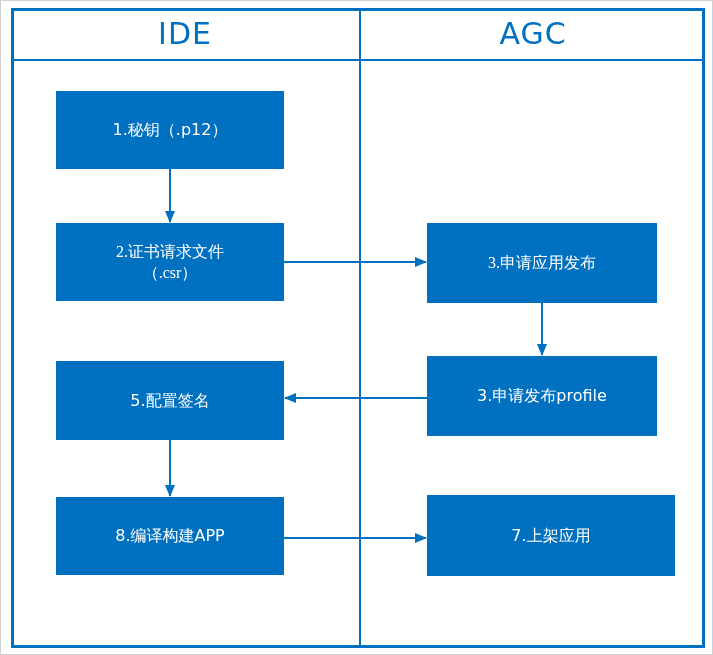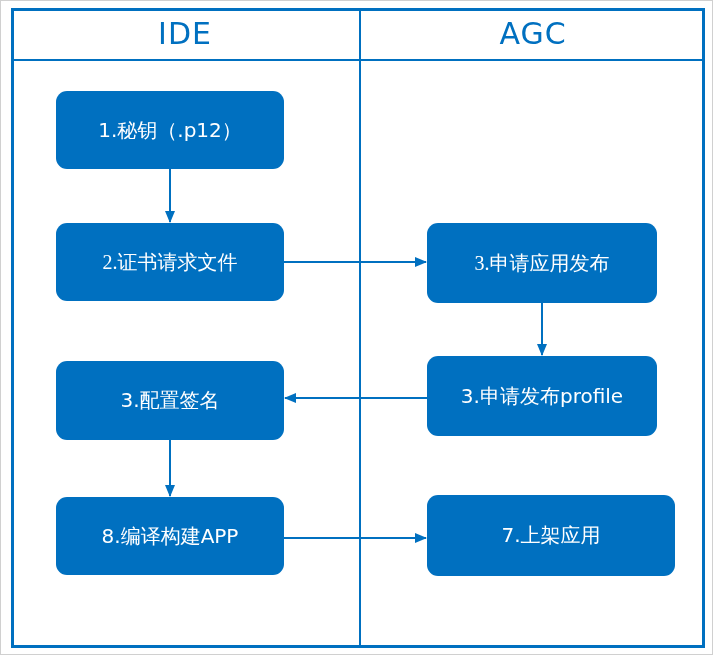--- a/index.html
+++ b/index.html
@@ -46,23 +46,22 @@
   .col-header.right { left: 360px; width: 344px; }
   .node {
     position: absolute;
     background: #0070C0;
     color: #ffffff;
     display: flex;
     flex-direction: column;
     align-items: center;
     justify-content: center;
     text-align: center;
-    font-size: 20px;
+    font-size: 16px;
     line-height: 1.32;
-    border-radius: 11px;
   }
   .node-1 { left: 55px;  top: 90px;  width: 228px; height: 78px; }
   .node-2 { left: 55px;  top: 222px; width: 228px; height: 78px; font-family: Liberation Serif, serif; }
   .node-3 { left: 426px; top: 222px; width: 230px; height: 80px; font-family: Liberation Serif, serif; }
   .node-4 { left: 426px; top: 355px; width: 230px; height: 80px; }
   .node-5 { left: 55px;  top: 360px; width: 228px; height: 79px; }
   .node-6 { left: 55px;  top: 496px; width: 228px; height: 78px; }
   .node-7 { left: 426px; top: 494px; width: 248px; height: 81px; }
   .arrows {
     position: absolute;
@@ -87,32 +86,33 @@
   <div class="col-header left">
     <span>IDE</span>
   </div>
 
   <div class="node node-1">
     <span>1.秘钥（.p12）</span>
   </div>
 
   <div class="node node-2">
     <span>2.证书请求文件</span>
+    <span>（.csr）</span>
   </div>
 
   <div class="node node-3">
     <span>3.申请应用发布</span>
   </div>
 
   <div class="node node-4">
     <span>3.申请发布profile</span>
   </div>
 
   <div class="node node-5">
-    <span>3.配置签名</span>
+    <span>5.配置签名</span>
   </div>
 
   <div class="node node-6">
     <span>8.编译构建APP</span>
   </div>
 
   <div class="node node-7">
     <span>7.上架应用</span>
   </div>
 

